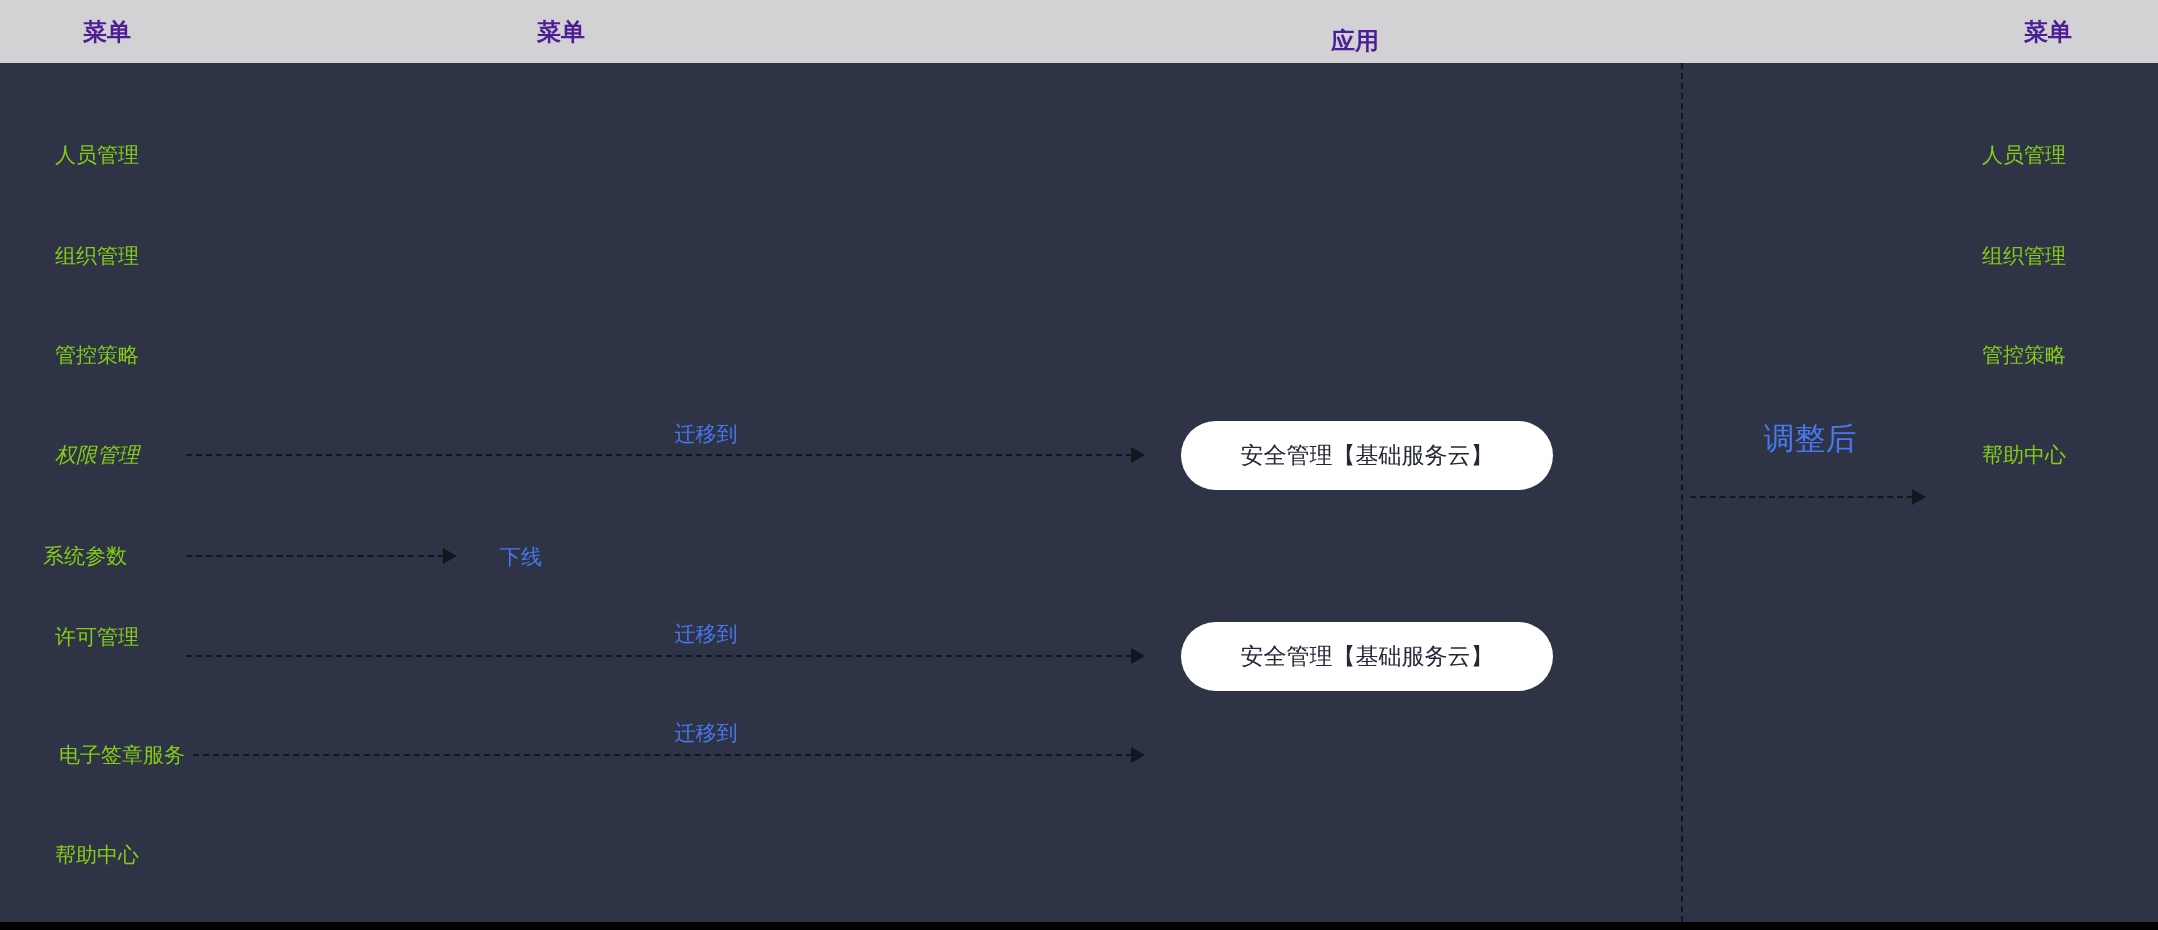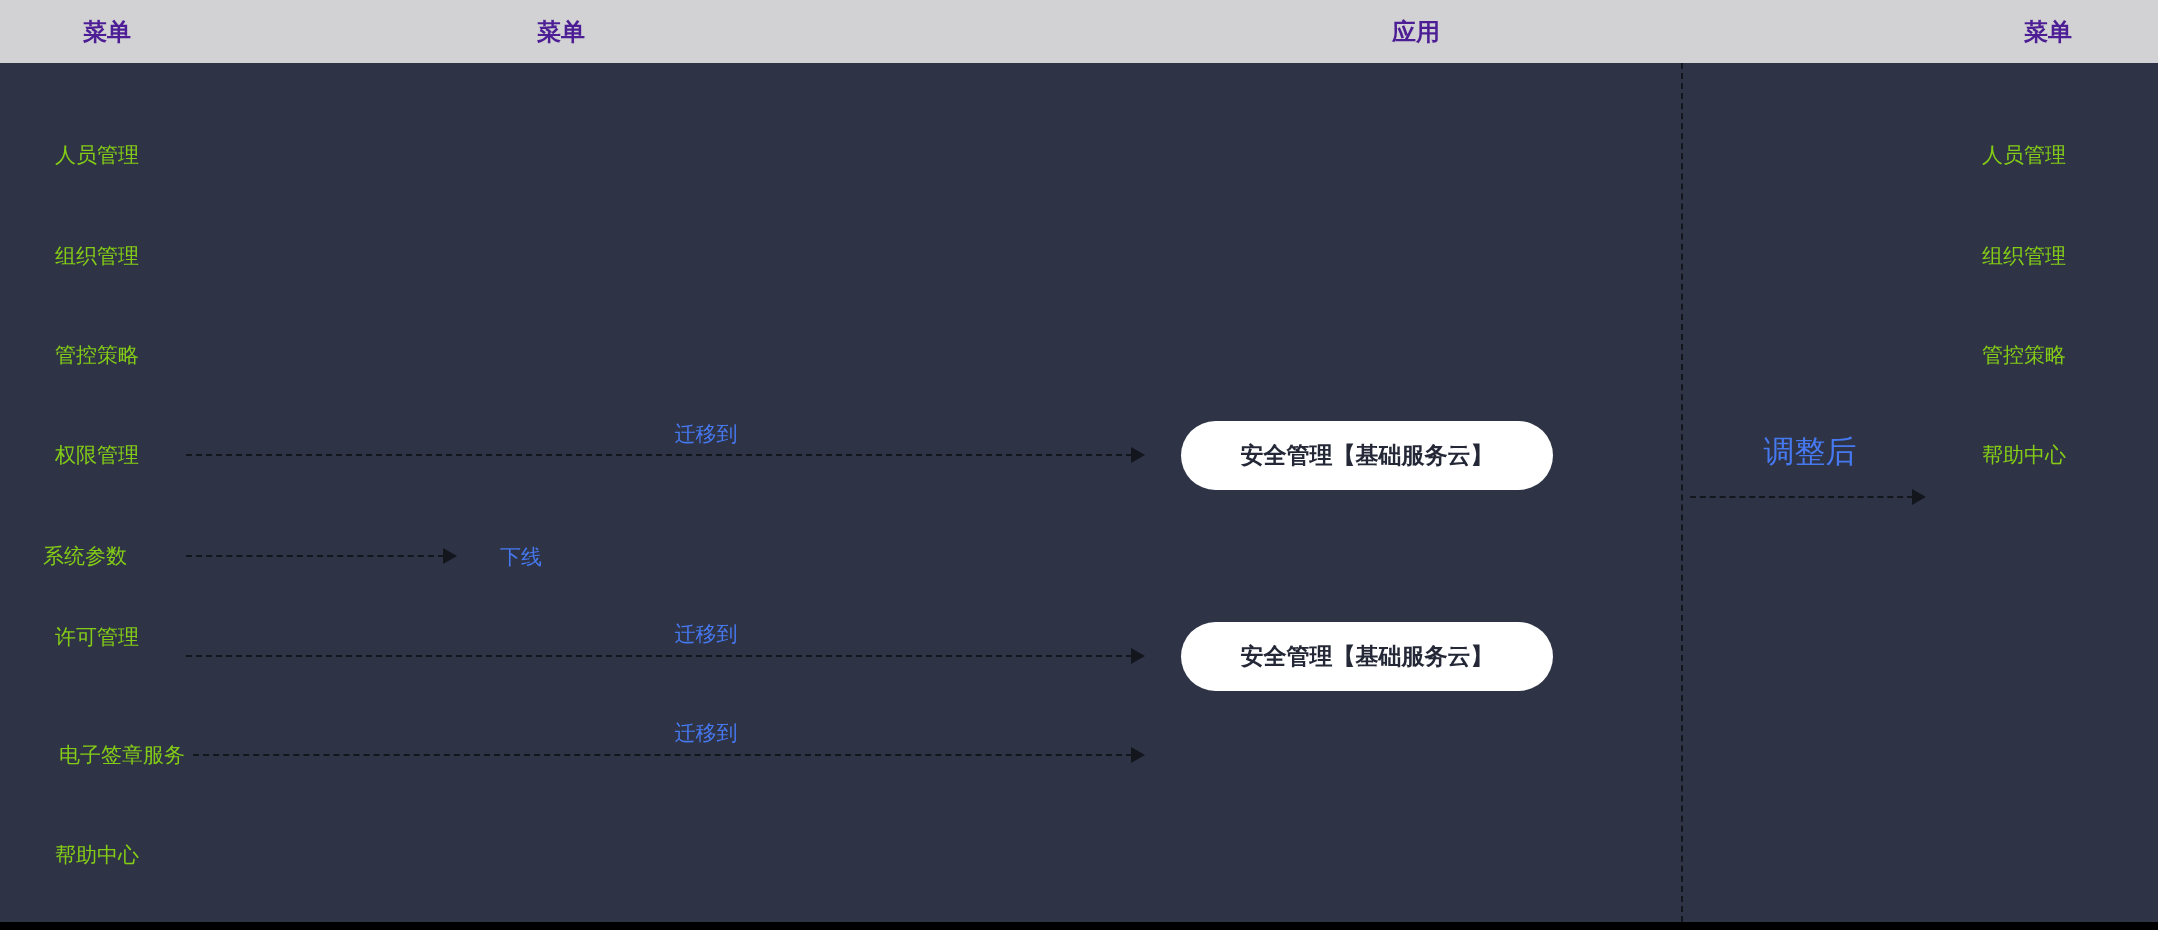--- a/index.html
+++ b/index.html
@@ -70,21 +70,21 @@
 
   
   .pill {
     position: absolute;
     display: flex;
     align-items: center;
     justify-content: center;
     background: #ffffff;
     border-radius: 40px;
     font-size: 23px;
-    font-weight: 700;
+    font-weight: 400;
     color: #232736;
     white-space: nowrap;
   }
   .pill.alt { background: #dfe3f6; }
 
   
   .v-dash {
     position: absolute;
     width: 0;
     border-left: 2px dashed #14161e;
@@ -106,28 +106,28 @@
   }
 </style>
 </head>
 <body>
 
 <div class="canvas">
 
   <div class="header-bar">
     <div class="header-col" style="left:107px;">菜单</div>
     <div class="header-col" style="left:561px;">菜单</div>
-    <div class="header-col" style="left:1416px;">应用</div>
+    <div class="header-col" style="left:1355px;margin-top:9px;">应用</div>
     <div class="header-col" style="left:2048px;">菜单</div>
   </div>
 
   <div class="menu-item" style="left:55px; top:140px;">人员管理</div>
   <div class="menu-item" style="left:55px; top:241px;">组织管理</div>
   <div class="menu-item" style="left:55px; top:340px;">管控策略</div>
-  <div class="menu-item" style="left:55px; top:440px;">权限管理</div>
+  <div class="menu-item" style="left:55px; top:440px;font-style:italic;">权限管理</div>
   <div class="menu-item" style="left:43px; top:541px;">系统参数</div>
   <div class="menu-item" style="left:55px; top:622px;">许可管理</div>
   <div class="menu-item" style="left:41px; top:740px;margin-left:18px;">电子签章服务</div>
   <div class="menu-item" style="left:55px; top:840px;">帮助中心</div>
 
   <div class="blue-label" style="left:706px; top:420px;">迁移到</div>
   <div class="dash-line" style="left:186px; top:454px; width:946px;">
     <span class="arrowhead"></span>
   </div>
   <div class="pill" style="left:1181px; top:421px; width:372px; height:69px;">安全管理【基础服务云】</div>
@@ -142,21 +142,21 @@
     <span class="arrowhead"></span>
   </div>
   <div class="pill" style="left:1181px; top:622px; width:372px; height:69px;">安全管理【基础服务云】</div>
 
   <div class="blue-label" style="left:706px; top:719px;">迁移到</div>
   <div class="dash-line" style="left:193px; top:754px; width:939px;">
     <span class="arrowhead"></span>
   </div>
 
   <div class="v-dash" style="left:1681px; top:63px; height:859px;"></div>
-  <div class="divider-label" style="left:1810px; top:431px;">调整后</div>
+  <div class="divider-label" style="left:1810px; top:418px;">调整后</div>
   <div class="dash-line" style="left:1690px; top:496px; width:223px;">
     <span class="arrowhead"></span>
   </div>
 
   <div class="menu-item" style="left:1982px; top:140px;">人员管理</div>
   <div class="menu-item" style="left:1982px; top:241px;">组织管理</div>
   <div class="menu-item" style="left:1982px; top:340px;">管控策略</div>
   <div class="menu-item" style="left:1982px; top:440px;">帮助中心</div>
 
   <div class="bottom-strip" style="top:922px; height:8px;"></div>

